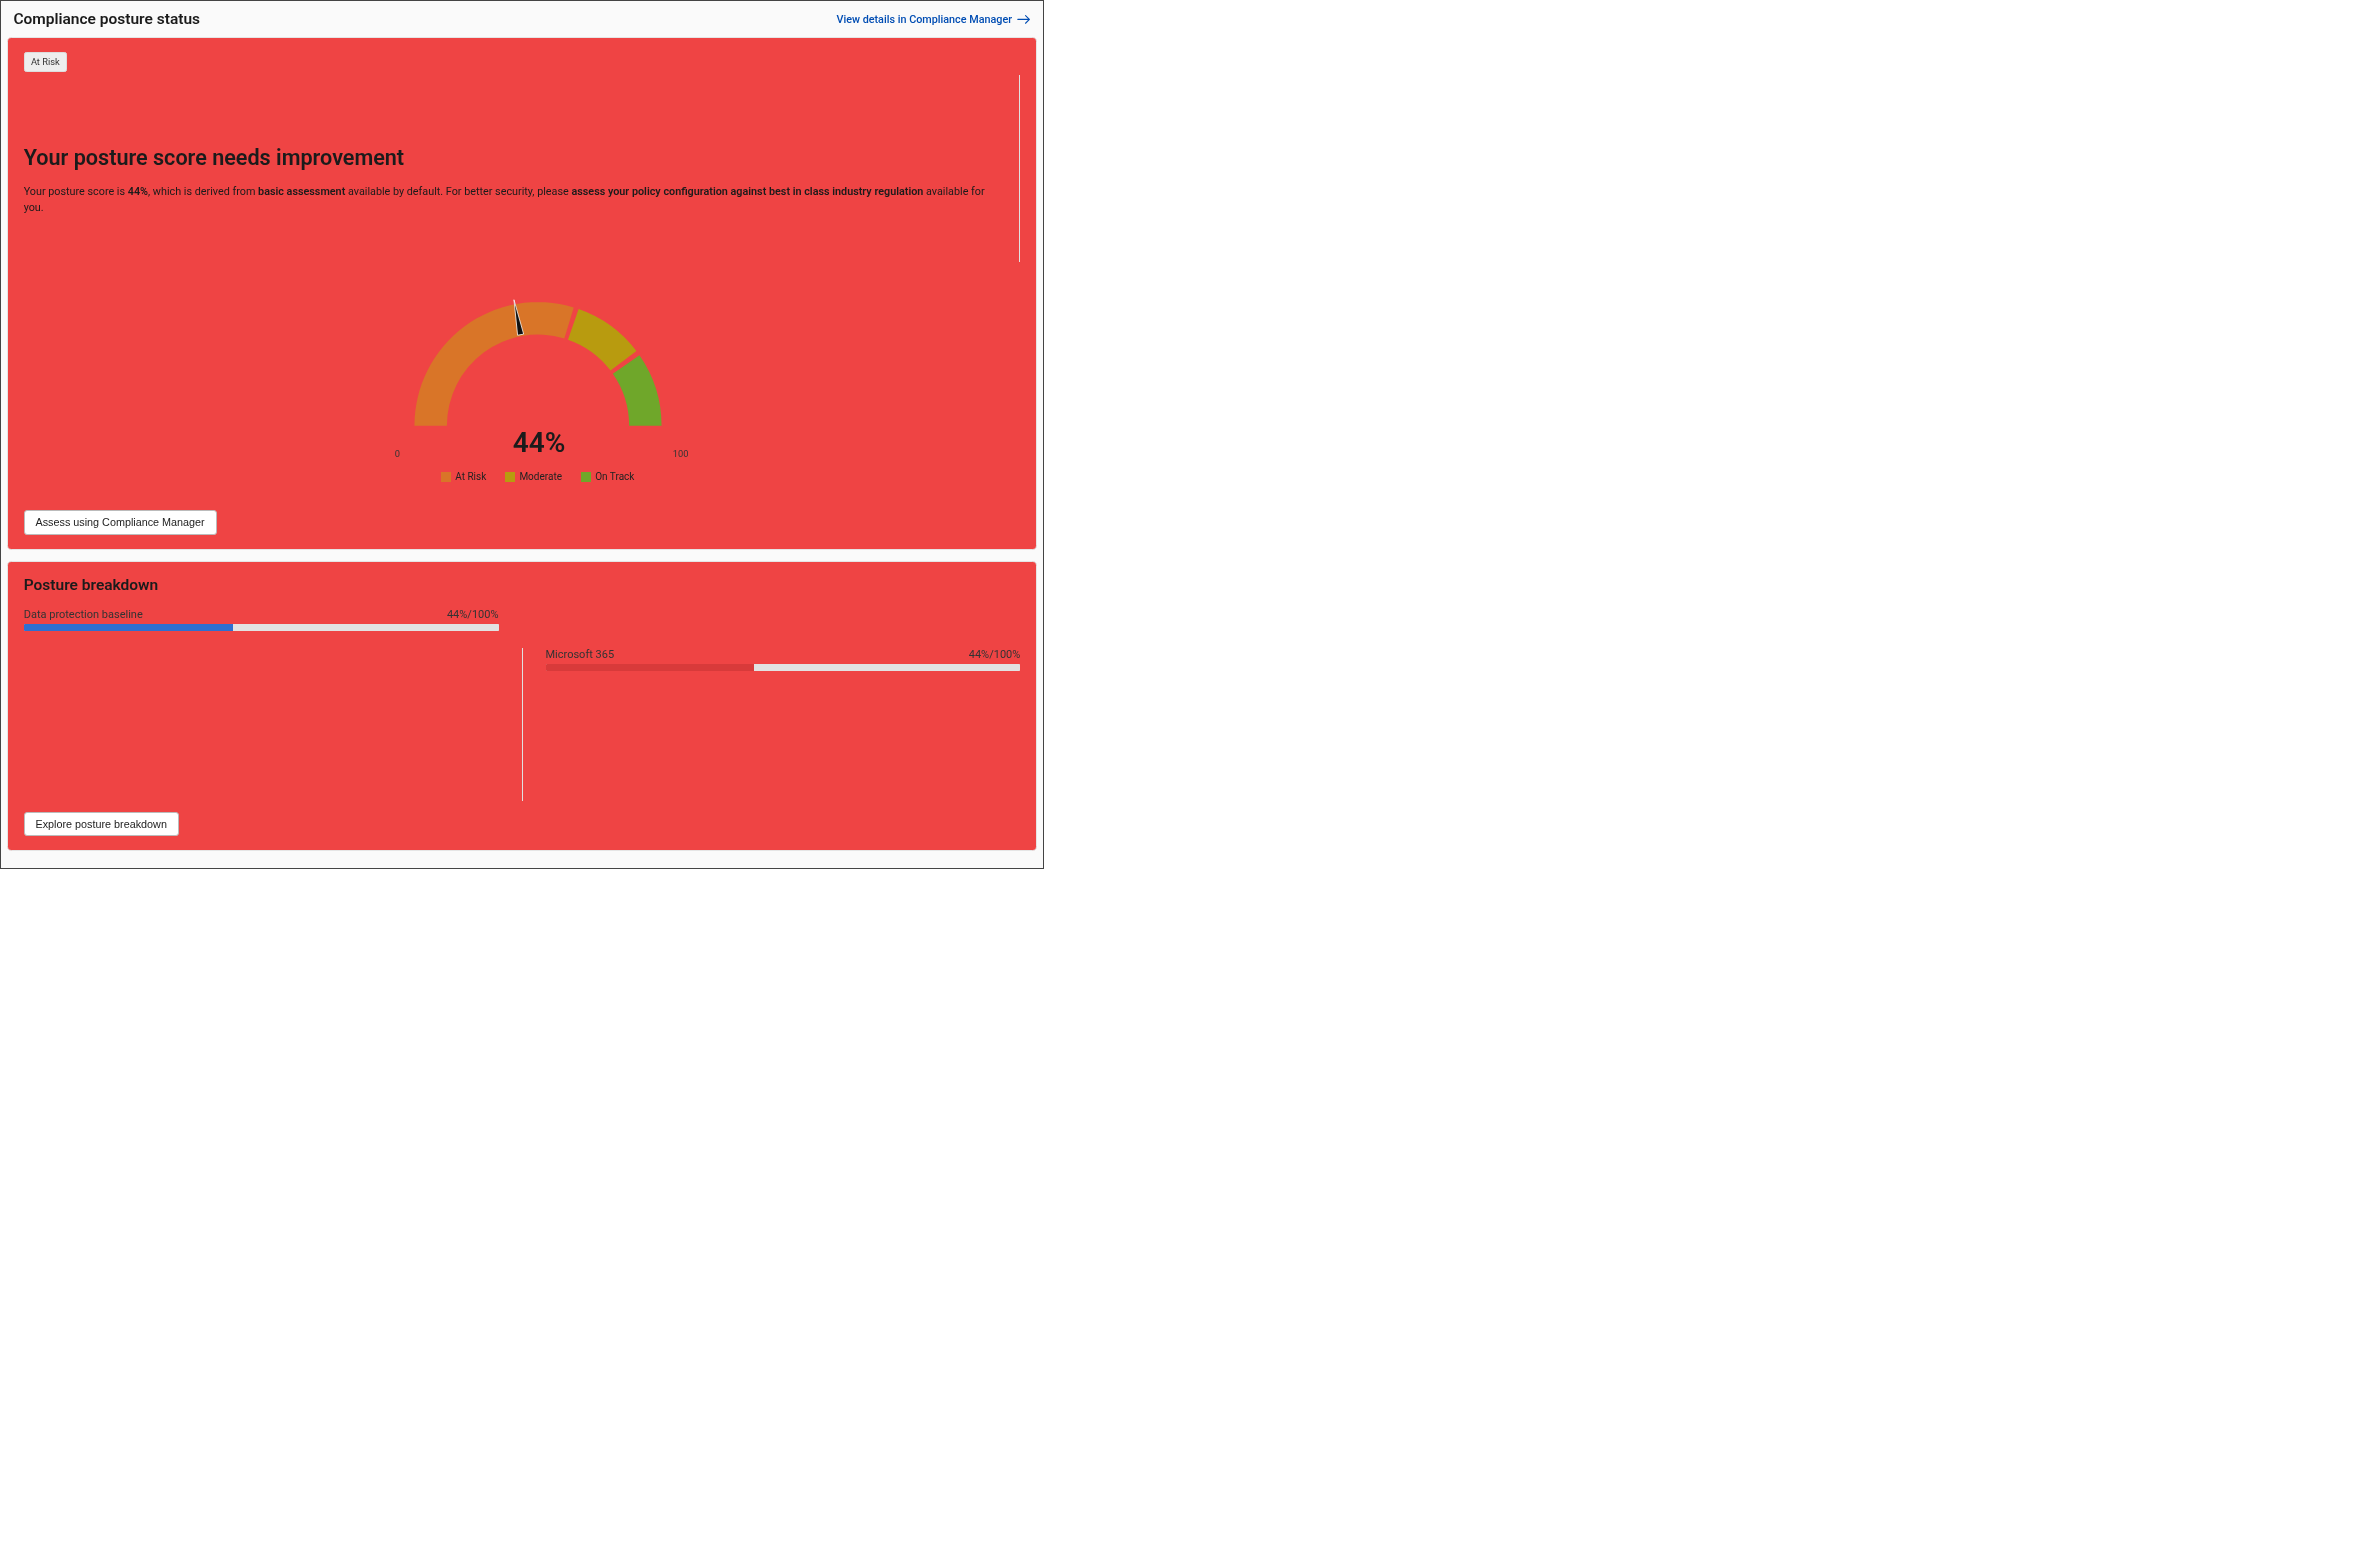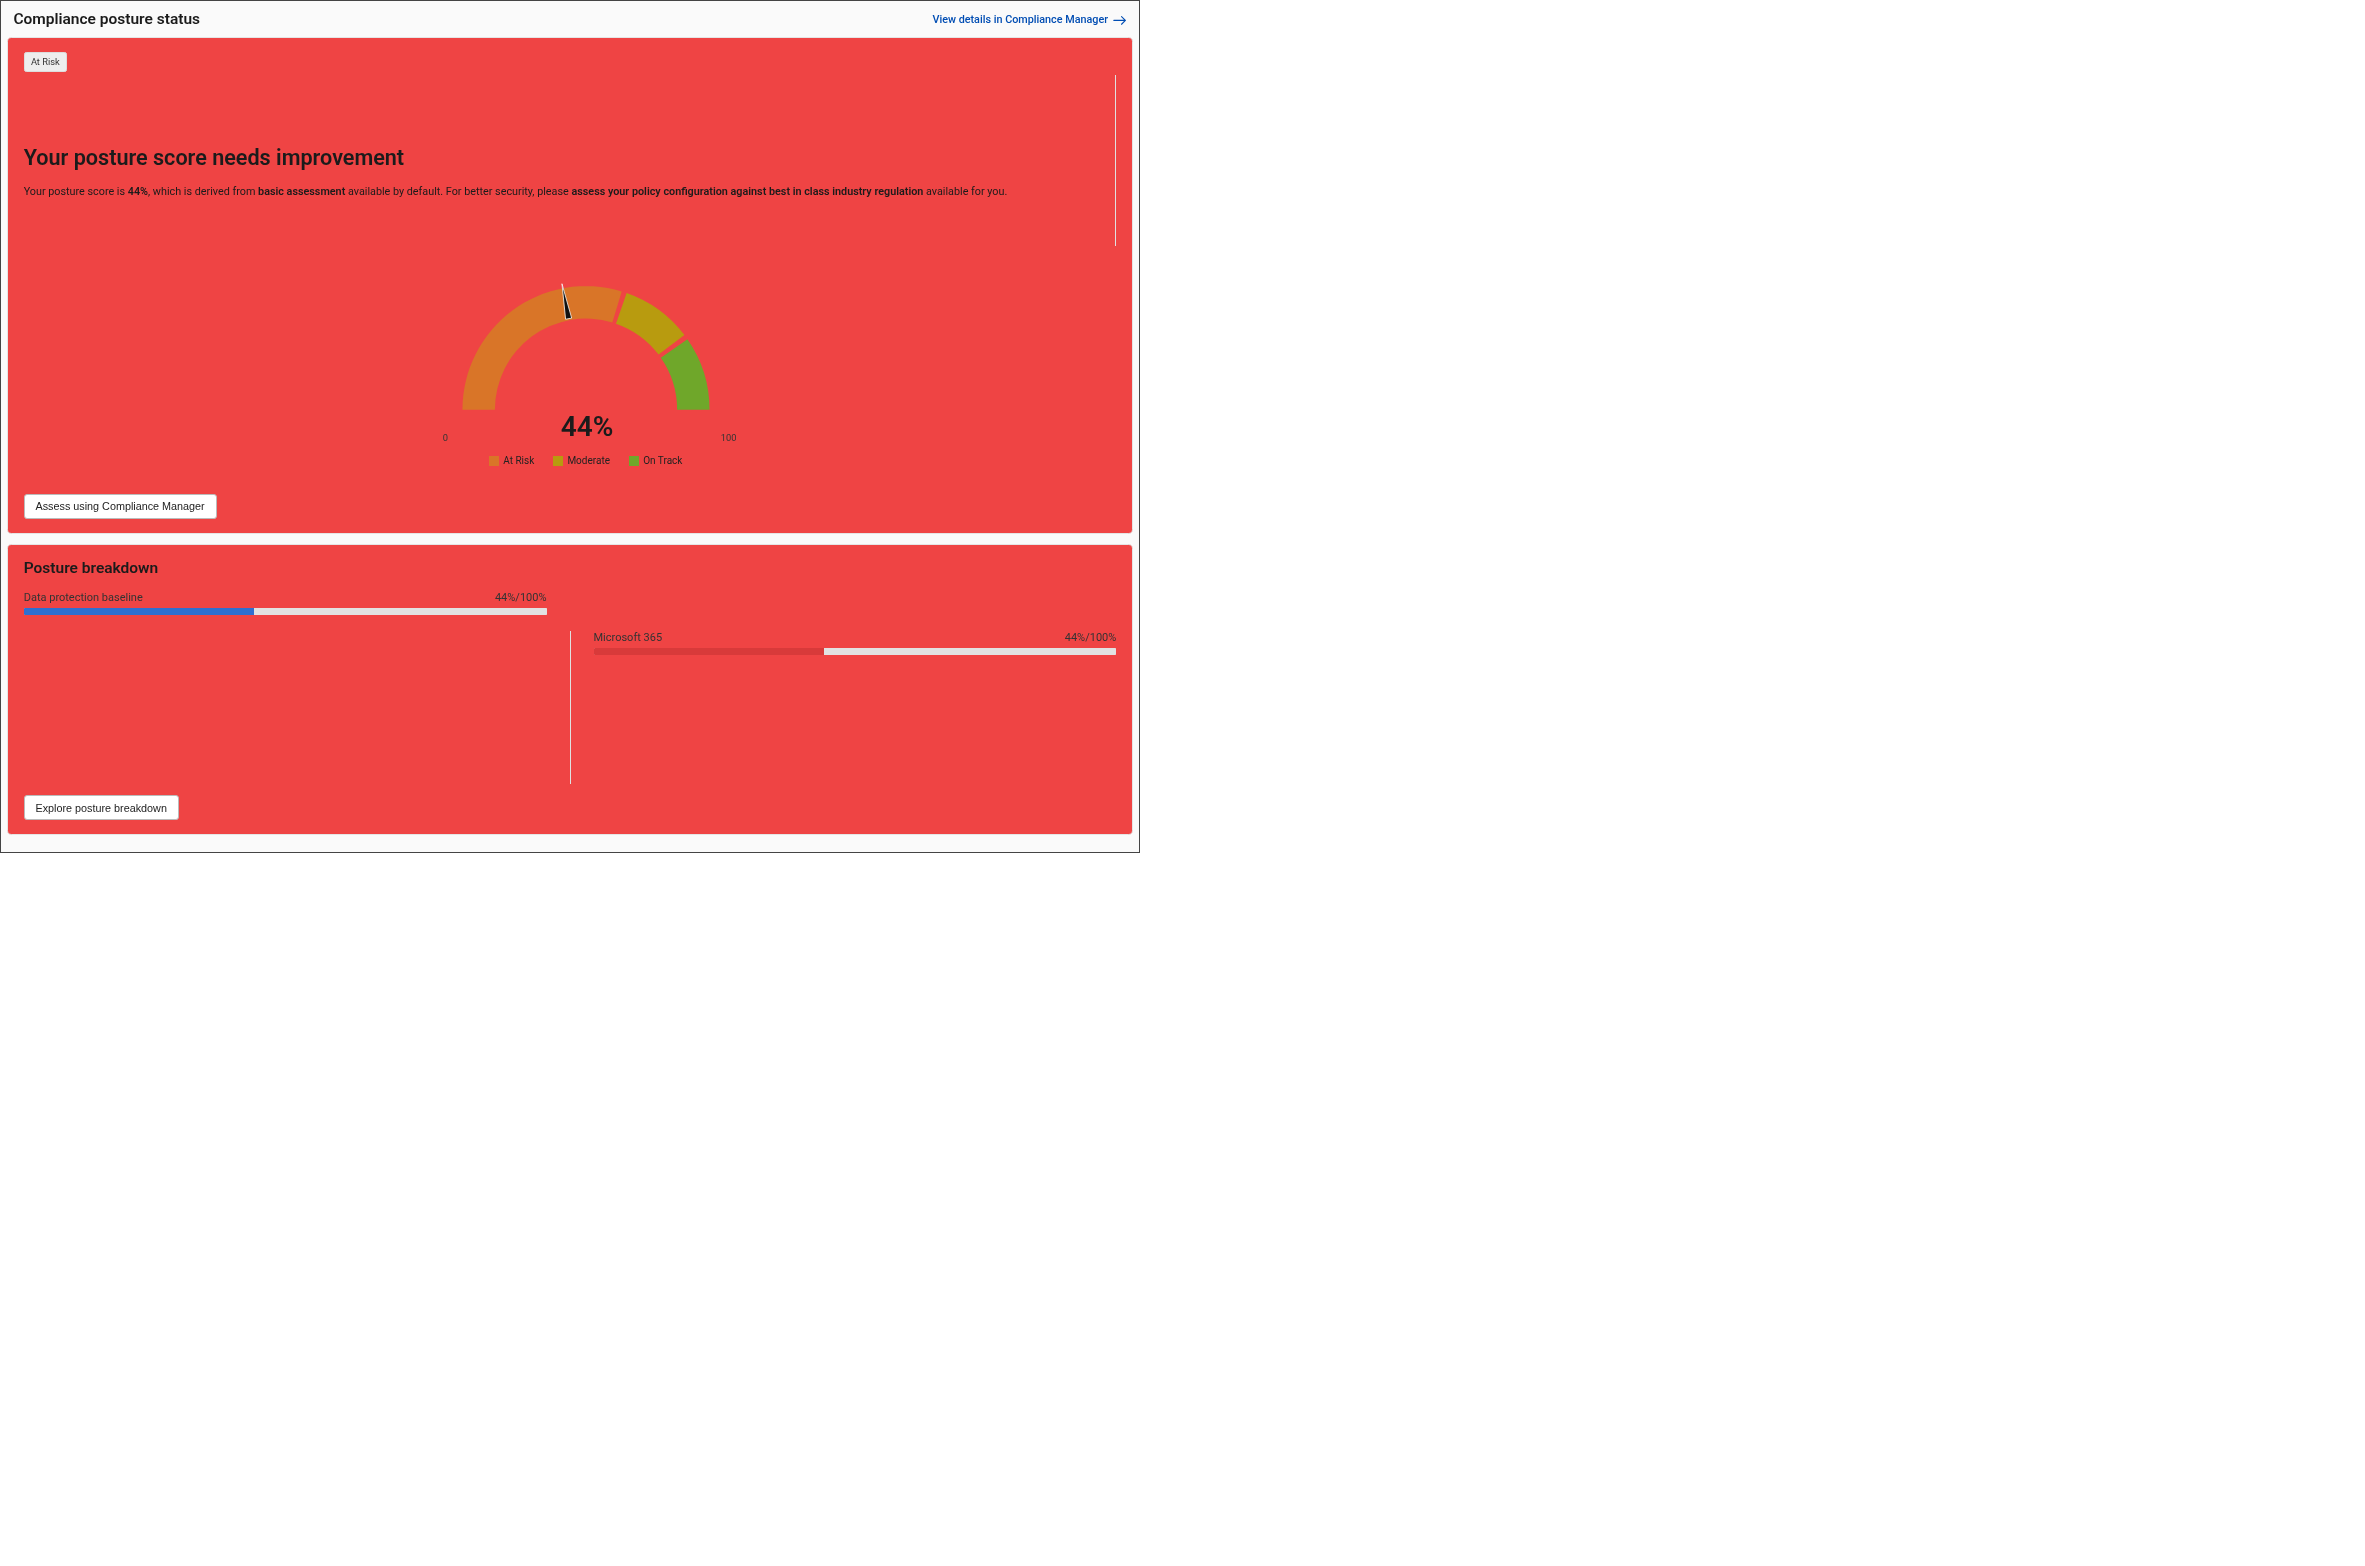--- a/index.html
+++ b/index.html
@@ -4,21 +4,21 @@
 <style>
   * { box-sizing: border-box; margin: 0; padding: 0; }
   html, body { width: 100%; height: 100%; }
   body {
     font-family: "Segoe UI", -apple-system, BlinkMacSystemFont, Roboto, "Helvetica Neue", Arial, sans-serif;
     background: #fff;
     color: #1b1b1b;
   }
   .page {
     border: 0.8px solid #444;
-    width: 1140px;
+    width: 1044px;
     margin: 0;
     background: #fafafa;
     padding: 4.6px 6.2px 6.2px 6.2px;
   }
   .page-header {
     display: flex;
     justify-content: space-between;
     align-items: center;
     padding: 4.6px 6.2px 9.3px 6.2px;
   }
@@ -26,21 +26,21 @@
     font-size: 15.5px;
     font-weight: 600;
     color: #1b1b1b;
   }
   .header-link {
     color: #004db3;
     font-size: 10.8px;
     font-weight: 500;
     text-decoration: none;
     display: inline-flex;
-    align-items: flex-end;
+    align-items: center;
     gap: 4.6px;
     cursor: pointer;
   }
   .header-link svg { display: block; }
   .card {
     background: #ef4444;
     border: 0.8px solid #e5e5e5;
     border-radius: 4.6px;
     padding: 14px 15.5px 14px 15.5px;
     margin-bottom: 10.8px;

